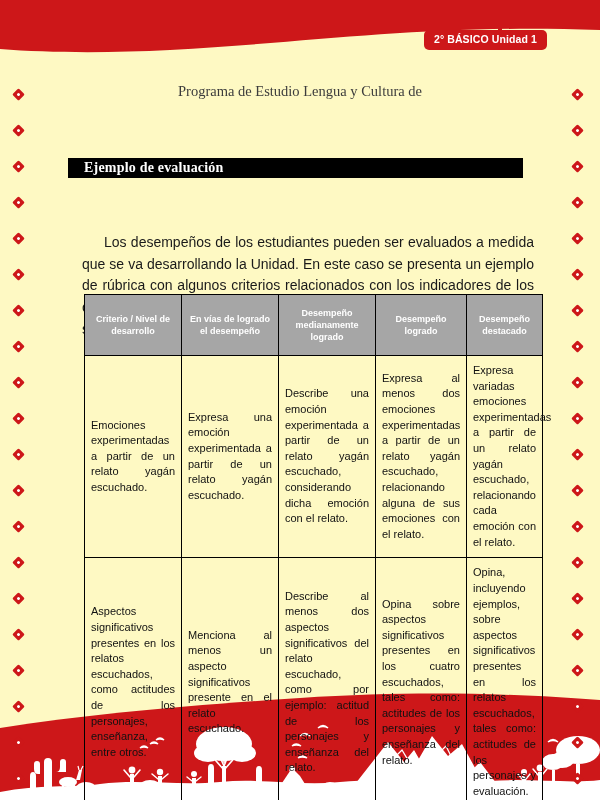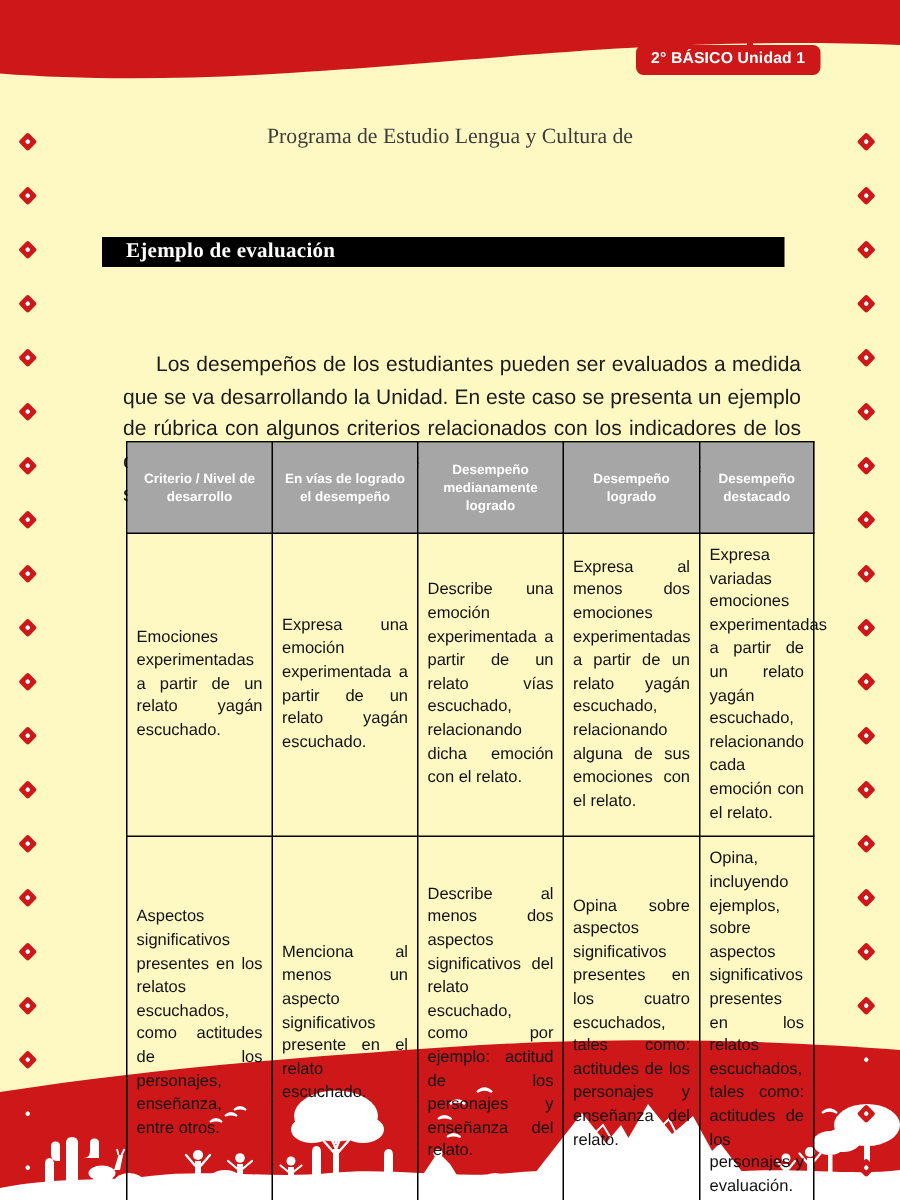--- a/index.html
+++ b/index.html
@@ -278,21 +278,21 @@
           <th>En vías de logrado el desempeño</th>
           <th>Desempeño medianamente logrado</th>
           <th>Desempeño logrado</th>
           <th>Desempeño destacado</th>
         </tr>
       </thead>
       <tbody>
         <tr>
           <td>Emociones experimentadas a partir de un relato yagán escuchado.</td>
           <td>Expresa una emoción experimentada a partir de un relato yagán escuchado.</td>
-          <td>Describe una emoción experimentada a partir de un relato vías escuchado, relacionando dicha emoción con el relato.</td>
+          <td>Describe una emoción experimentada a partir de un relato yagán escuchado, considerando dicha emoción con el relato.</td>
           <td>Expresa al menos dos emociones experimentadas a partir de un relato yagán escuchado, relacionando alguna de sus emociones con el relato.</td>
           <td>Expresa variadas emociones experimentadas a partir de un relato yagán escuchado, relacionando cada emoción con el relato.</td>
         </tr>
         <tr>
           <td>Aspectos significativos presentes en los relatos escuchados, como actitudes de los personajes, enseñanza, entre otros.</td>
           <td>Menciona al menos un aspecto significativos presente en el relato escuchado.</td>
           <td>Describe al menos dos aspectos significativos del relato escuchado, como por ejemplo: actitud de los personajes y enseñanza del relato.</td>
           <td>Opina sobre aspectos significativos presentes en los cuatro escuchados, tales como: actitudes de los personajes y enseñanza del relato.</td>
           <td>Opina, incluyendo ejemplos, sobre aspectos significativos presentes en los relatos escuchados, tales como: actitudes de los personajes y evaluación.</td>
         </tr>

